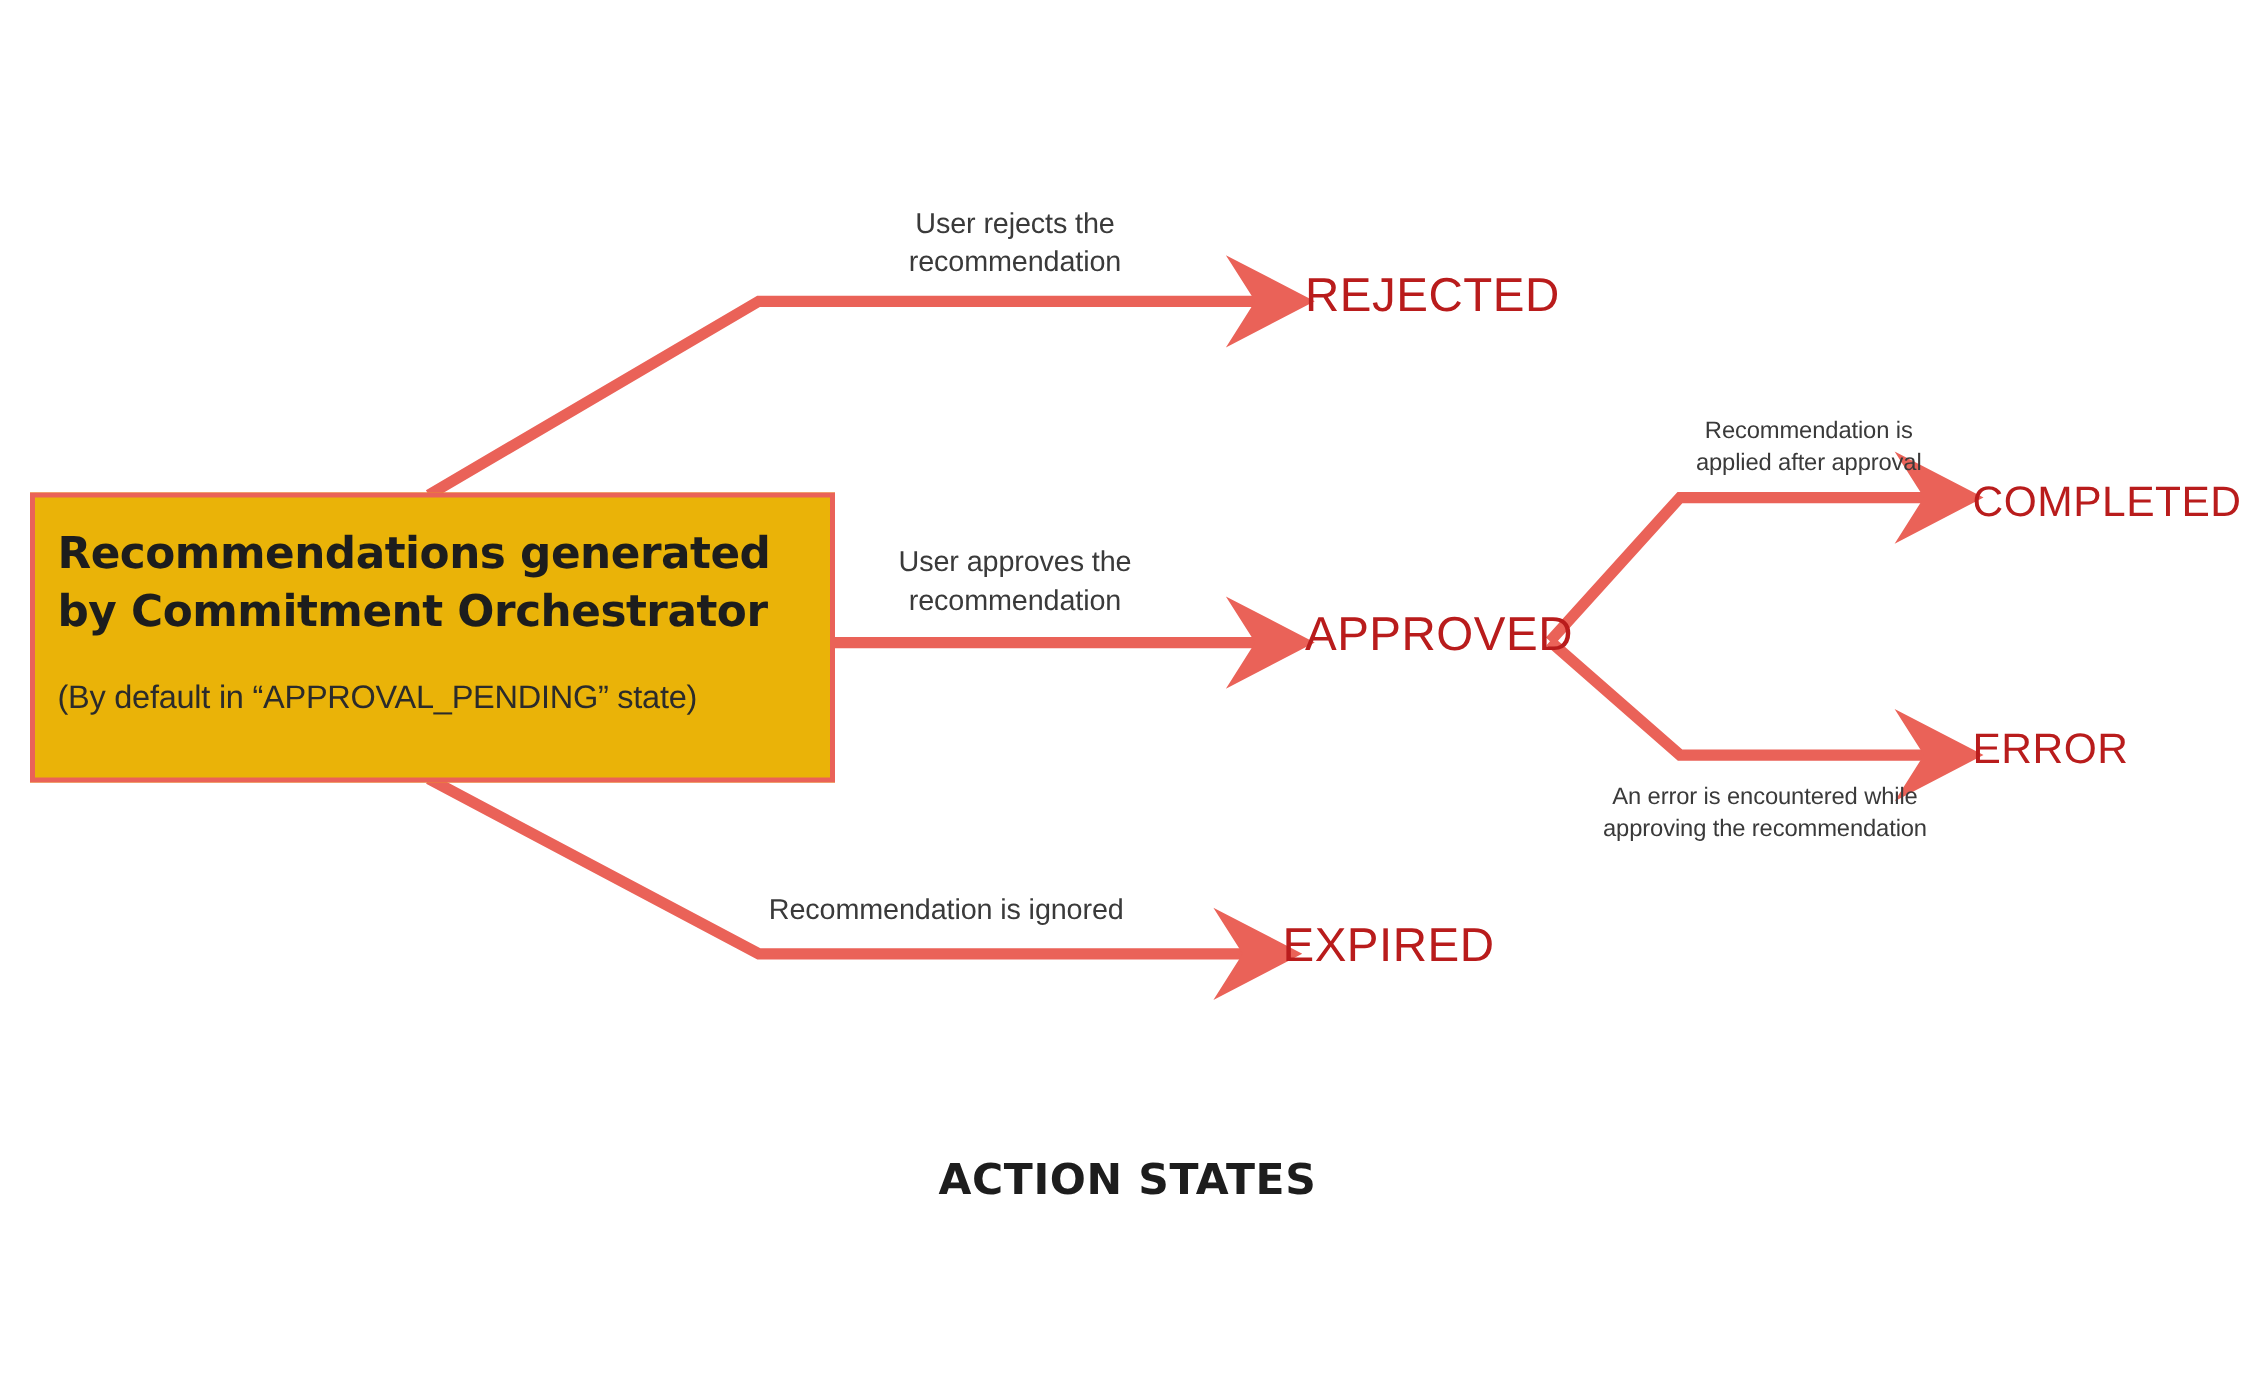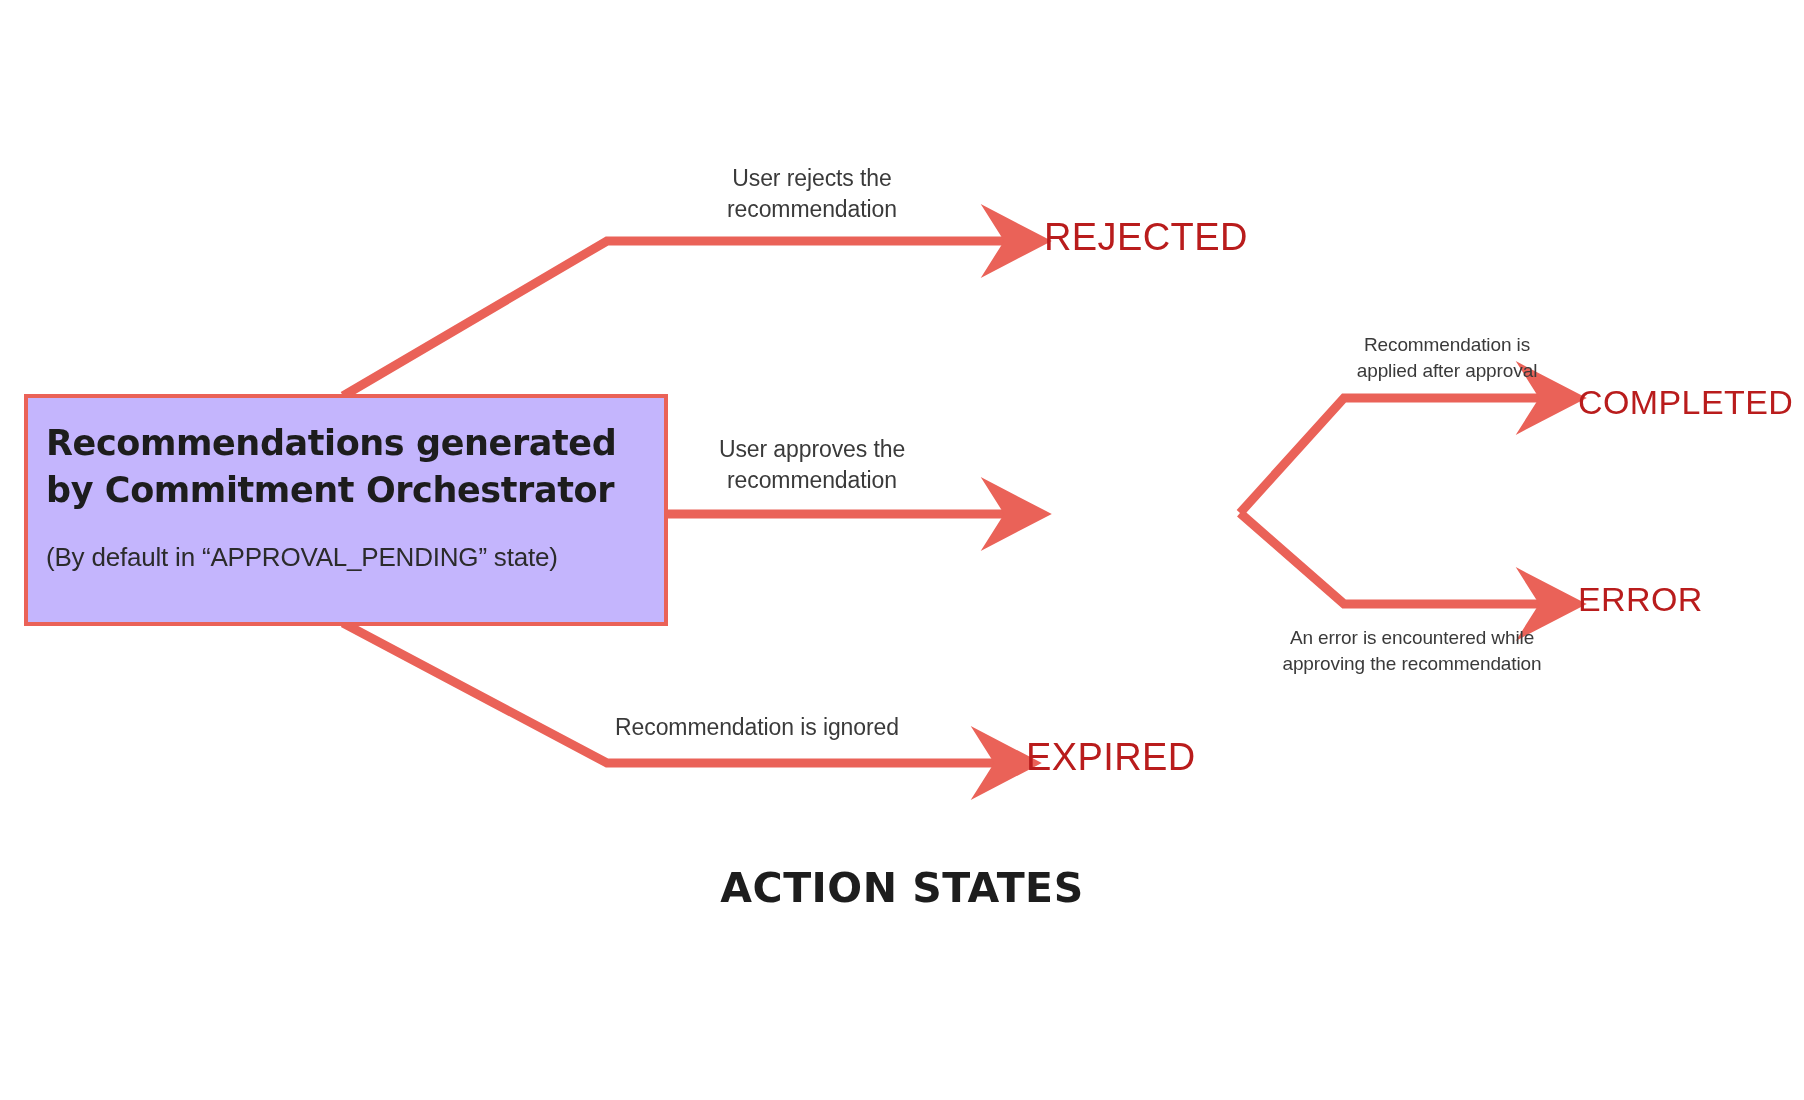--- a/index.html
+++ b/index.html
@@ -30,21 +30,21 @@
 
   
   .source-box {
     position: absolute;
     left: 24px;
     top: 394px;
     width: 644px;
     height: 232px;
     box-sizing: border-box;
     border: 4px solid #ea6258;
-    background: #c4b5fd;
+    background: #eab308;
     padding: 22px 18px 16px 18px;
   }
   .source-title {
     font-family: "DejaVu Sans", sans-serif;
     font-weight: bold;
     font-size: 35px;
     line-height: 1.35;
     color: #1d1d1d;
     letter-spacing: -0.4px;
   }
@@ -92,26 +92,26 @@
     font-size: 23px;
   }
   .edge-caption.tiny {
     font-size: 19px;
   }
 
   
   .diagram-title {
     position: absolute;
     left: 0;
-    top: 864px;
+    top: 924px;
     width: 1804px;
     text-align: center;
     font-family: "DejaVu Sans", sans-serif;
     font-weight: bold;
-    font-size: 41px;
+    font-size: 34px;
     letter-spacing: 0.5px;
     color: #1d1d1d;
   }
 </style>
 </head>
 <body>
 
 <div id="canvas">
 
   <svg id="wires" viewBox="0 0 1804 1100">
@@ -135,20 +135,21 @@
   <div class="source-box">
     <div class="source-title">
       <div>Recommendations generated</div>
       <div>by Commitment Orchestrator</div>
     </div>
     <div class="source-sub">(By default in “APPROVAL_PENDING” state)</div>
   </div>
 
   <div class="state-label" style="left:1044px; top:218px;">REJECTED</div>
 
+  <div class="state-label" style="left:1044px; top:489px;">APPROVED</div>
 
   <div class="state-label" style="left:1026px; top:738px;">EXPIRED</div>
 
   <div class="state-label small" style="left:1578px; top:385px;">COMPLETED</div>
 
   <div class="state-label small" style="left:1578px; top:582px;">ERROR</div>
 
   <div class="edge-caption big" style="left:600px; top:163px; width:400px;">User rejects the
 recommendation</div>
 

